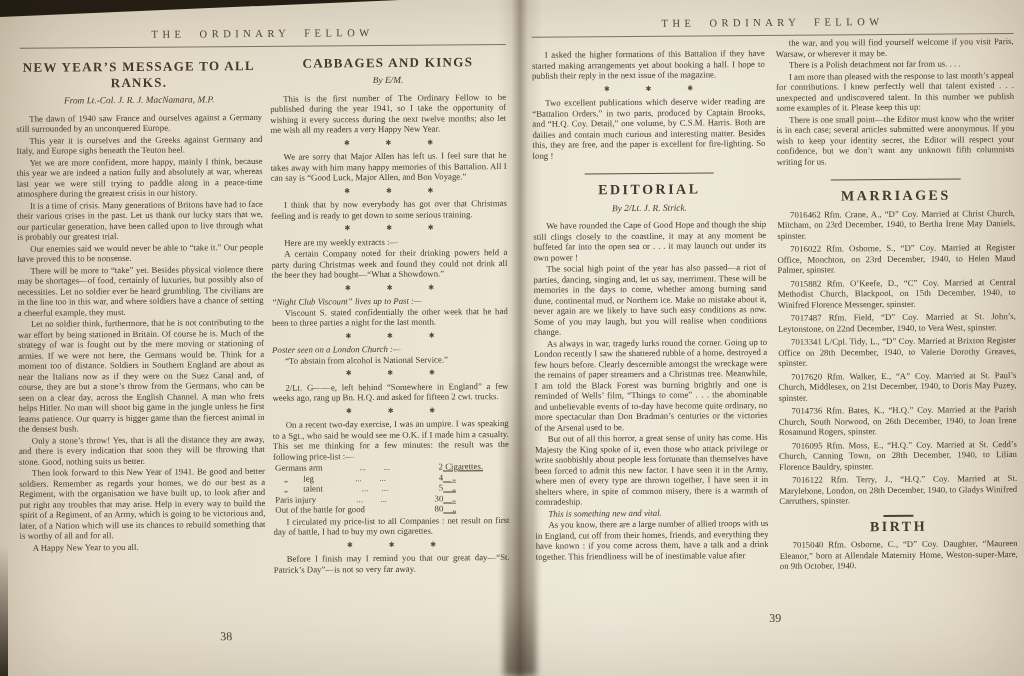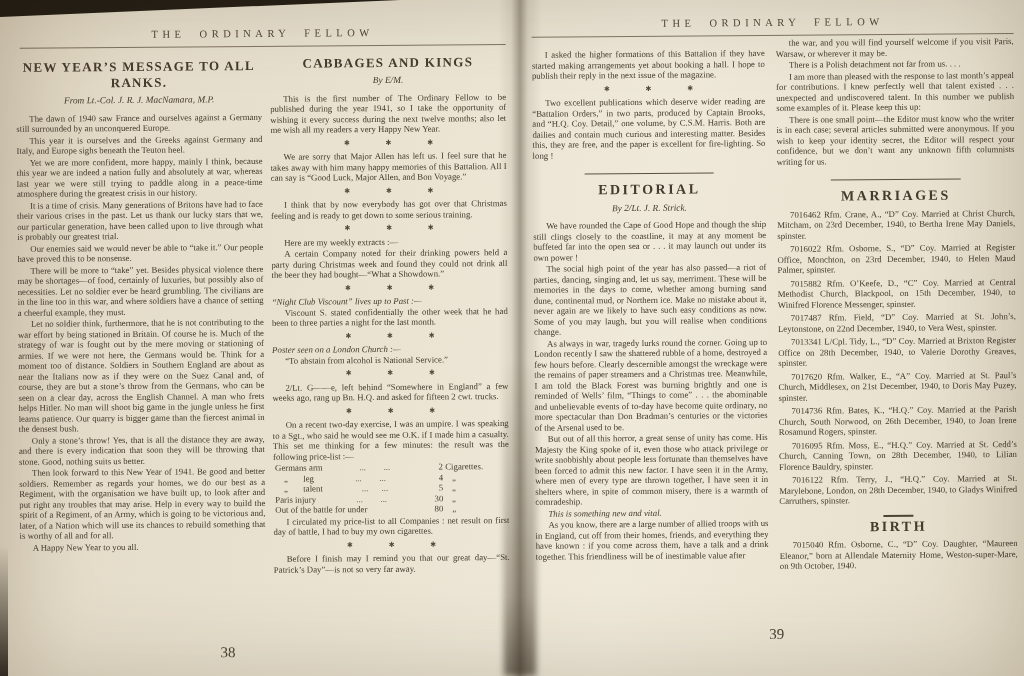--- a/index.html
+++ b/index.html
@@ -38,22 +38,22 @@
   .b-byline{text-align:center;font-style:italic;font-size:9.3px;margin:0 0 7px;text-indent:0;}
   .b-stars{text-align:center;font-size:7px;word-spacing:34px;color:#51473a;margin:3px 0;text-indent:0;}
   .b-xhead{font-style:italic;margin-top:1px;}
   .b-rule{border:0;border-top:1px solid #5a5040;width:55%;margin:13px auto 11px;}
   .b-rule2{border:0;border-top:2px solid #4c4335;width:30px;margin:9px auto 5px;}
   .b-heading{text-align:center;font-weight:700;font-size:14px;letter-spacing:2.5px;margin:2px 0 7px;text-indent:0;}
   .pricelist{margin:1px 0 1px 2px;}
   .pl-row{display:flex;white-space:pre;}
   .pl-dots{flex:1;text-align:center;color:#5d5344;overflow:hidden;}
   .pl-qty{width:16px;text-align:right;}
-  .pl-unit{width:66px;}
-  .page-number{position:absolute;font-size:15px;color:#463d30;margin-top:15px;}
+  .pl-unit{width:66px;text-decoration:underline;}
+  .page-number{position:absolute;font-size:12px;color:#463d30;}
   #page-num-left{left:218px;top:627px;text-align:right;}
   #page-num-right{left:767px;top:613px;}
   .gutter{
     position:absolute;left:498px;top:0;width:44px;height:676px;pointer-events:none;
     background:linear-gradient(90deg,rgba(70,55,35,0) 0%,rgba(70,55,35,.10) 30%,rgba(45,33,18,.38) 50%,rgba(70,55,35,.12) 68%,rgba(70,55,35,0) 100%);
   }
   .gutter-deep{
     position:absolute;left:504px;top:360px;width:32px;height:316px;pointer-events:none;
     background:linear-gradient(180deg,rgba(40,28,14,0) 0%,rgba(40,28,14,.30) 75%,rgba(28,18,7,.55) 100%);
     filter:blur(3px);
@@ -111,21 +111,21 @@
         <div class="b-p">“To abstain from alcohol is National Service.”</div>
         <div class="b-stars">✱ ✱ ✱</div>
         <div class="b-p">2/Lt. G——e, left behind “Somewhere in England” a few weeks ago, rang up Bn. H.Q. and asked for fifteen 2 cwt. trucks.</div>
         <div class="b-stars">✱ ✱ ✱</div>
         <div class="b-p">On a recent two-day exercise, I was an umpire. I was speaking to a Sgt., who said he would see me O.K. if I made him a casualty.  This set me thinking for a few minutes: the result was the following price-list :—</div>
         <div class="pricelist">
           <div class="pl-row"><span class="pl-item">Germans arm</span><span class="pl-dots">...        ...</span><span class="pl-qty">2</span><span class="pl-unit"> Cigarettes.</span></div>
           <div class="pl-row"><span class="pl-item">    „       leg</span><span class="pl-dots">...        ...</span><span class="pl-qty">4</span><span class="pl-unit">    „</span></div>
           <div class="pl-row"><span class="pl-item">    „       talent</span><span class="pl-dots">...      ...</span><span class="pl-qty">5</span><span class="pl-unit">    „</span></div>
           <div class="pl-row"><span class="pl-item">Paris injury</span><span class="pl-dots">...        ...</span><span class="pl-qty">30</span><span class="pl-unit">    „</span></div>
-          <div class="pl-row"><span class="pl-item">Out of the battle for under</span><span class="pl-dots"></span><span class="pl-qty">80</span><span class="pl-unit">    „</span></div>
+          <div class="pl-row"><span class="pl-item">Out of the battle for good</span><span class="pl-dots"></span><span class="pl-qty">80</span><span class="pl-unit">    „</span></div>
         </div>
         <div class="b-p">I circulated my price-list to all Companies :  net result on first day of battle, I had to buy my own cigarettes.</div>
         <div class="b-stars">✱ ✱ ✱</div>
         <div class="b-p">Before I finish may I remind you that our great day—“St. Patrick’s Day”—is not so very far away.</div>
       </div>
 
     <div class="col" id="col3">
         <div class="b-p">I asked the higher formations of this Battalion if they have started making arrangements yet about booking a hall.  I hope to publish their reply in the next issue of the magazine.</div>
         <div class="b-stars">✱ ✱ ✱</div>
         <div class="b-p">Two excellent publications which deserve wider reading are “Battalion Orders,” in two parts, produced by Captain Brooks, and “H.Q. Coy. Detail,” one volume, by C.S.M. Harris.  Both are dailies and contain much curious and interesting matter.  Besides this, they are free, and the paper is excellent for fire-lighting.   So long !</div>

